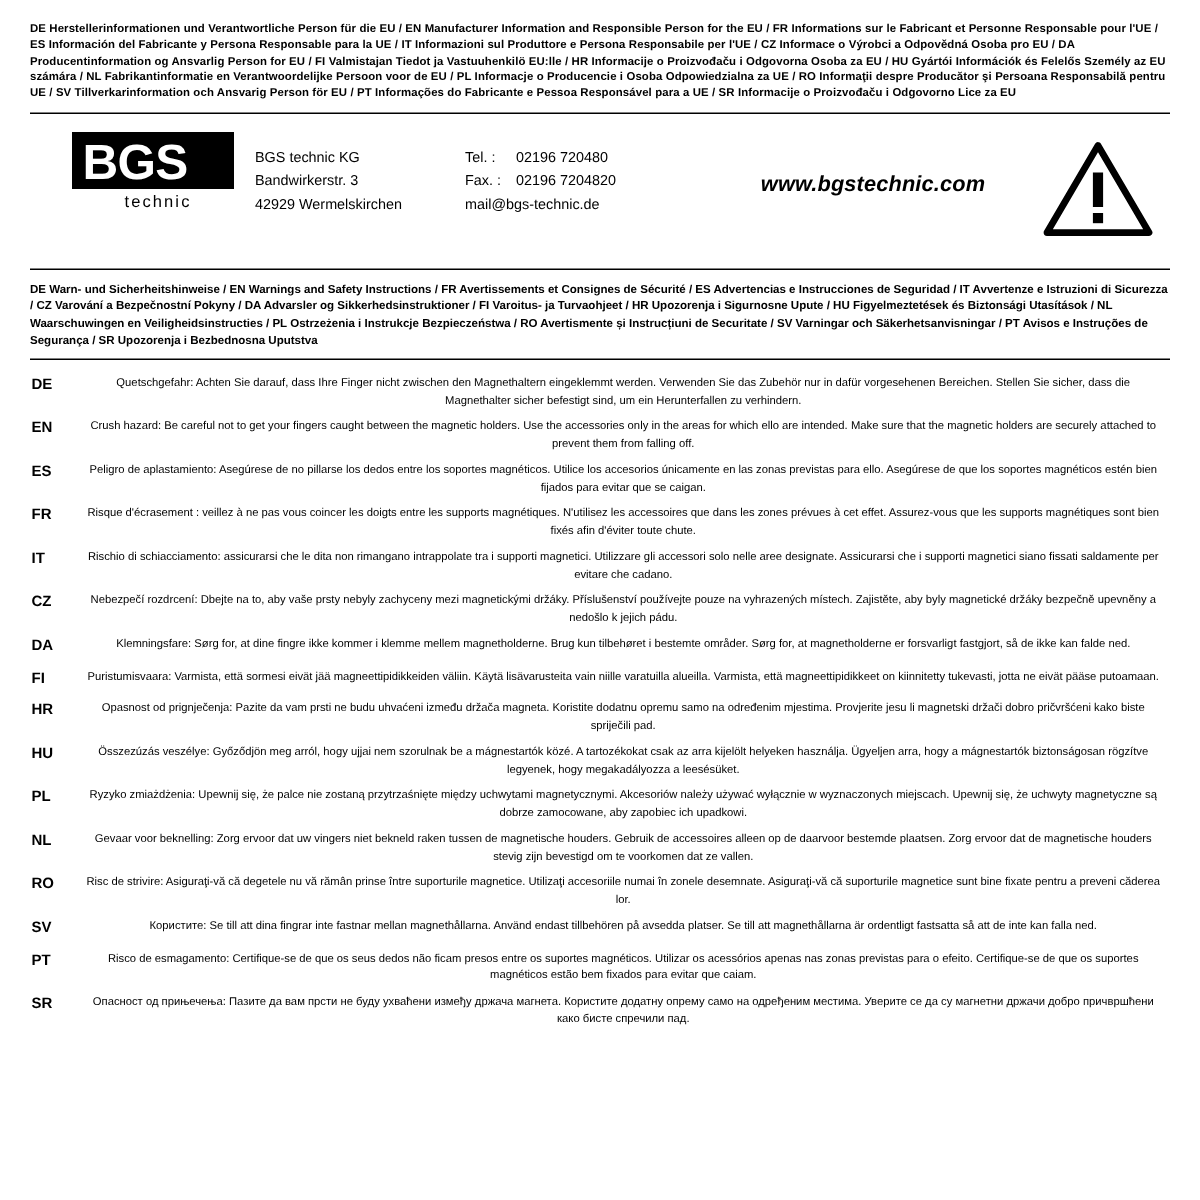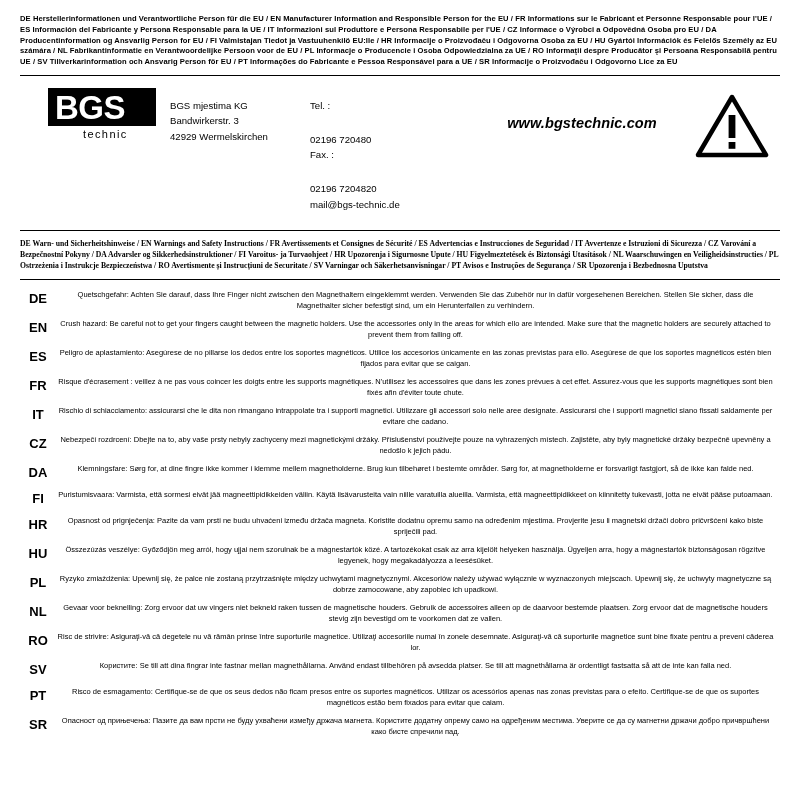--- a/index.html
+++ b/index.html
@@ -59,21 +59,20 @@
     padding-top: 10px;
   }
   .tel-cell {
     flex: 0 0 170px;
     font-size: 9.6px;
     line-height: 1.62;
     padding-top: 10px;
   }
   .tel-row {
     display: flex;
-    flex-direction: column;
   }
   .tel-row .lbl {
     width: 34px;
     flex: 0 0 34px;
   }
   .web-cell {
     flex: 1 1 auto;
     text-align: center;
     padding-top: 26px;
   }
@@ -90,39 +89,37 @@
     align-items: center;
     padding-top: 6px;
   }
 
   
   .safety-head {
     font-size: 7.7px;
     font-weight: bold;
     line-height: 1.48;
     padding: 7px 0 0 0;
-    font-family: Liberation Serif, serif;
   }
 
   
   .rows {
     padding-top: 9px;
   }
   .lang-row {
     display: flex;
     align-items: flex-start;
     margin-bottom: 6.5px;
   }
   .lang-code {
     flex: 0 0 34px;
-    font-size: 13px;
+    font-size: 10px;
     font-weight: bold;
     line-height: 1.5;
     padding-left: 1px;
-    text-align: center;
   }
   .lang-text {
     flex: 1 1 auto;
     font-size: 7.5px;
     line-height: 1.5;
     text-align: center;
     padding-right: 4px;
   }
 
   
@@ -144,21 +141,21 @@
     <div class="logo-cell">
       <svg class="bgs-logo" width="120" height="52" viewBox="0 0 120 52">
         <rect x="0" y="0" width="108" height="38" fill="#000000"></rect>
         <text x="7" y="31" font-family="'Liberation Sans', sans-serif" font-size="33" font-weight="bold" fill="#ffffff" letter-spacing="-0.5">BGS</text>
         <text x="101" y="10" font-family="'Liberation Sans', sans-serif" font-size="7" fill="#000000">®</text>
         <text x="35" y="50" font-family="'Liberation Sans', sans-serif" font-size="11" fill="#000000" letter-spacing="1.4">technic</text>
       </svg>
     </div>
 
     <div class="addr-cell">
-      <div>BGS mjestima KG</div>
+      <div>BGS technic KG</div>
       <div>Bandwirkerstr. 3</div>
       <div>42929 Wermelskirchen</div>
     </div>
 
     <div class="tel-cell">
       <div class="tel-row">
         <span class="lbl">Tel. :</span>
         <span>02196 720480</span>
       </div>
       <div class="tel-row">

